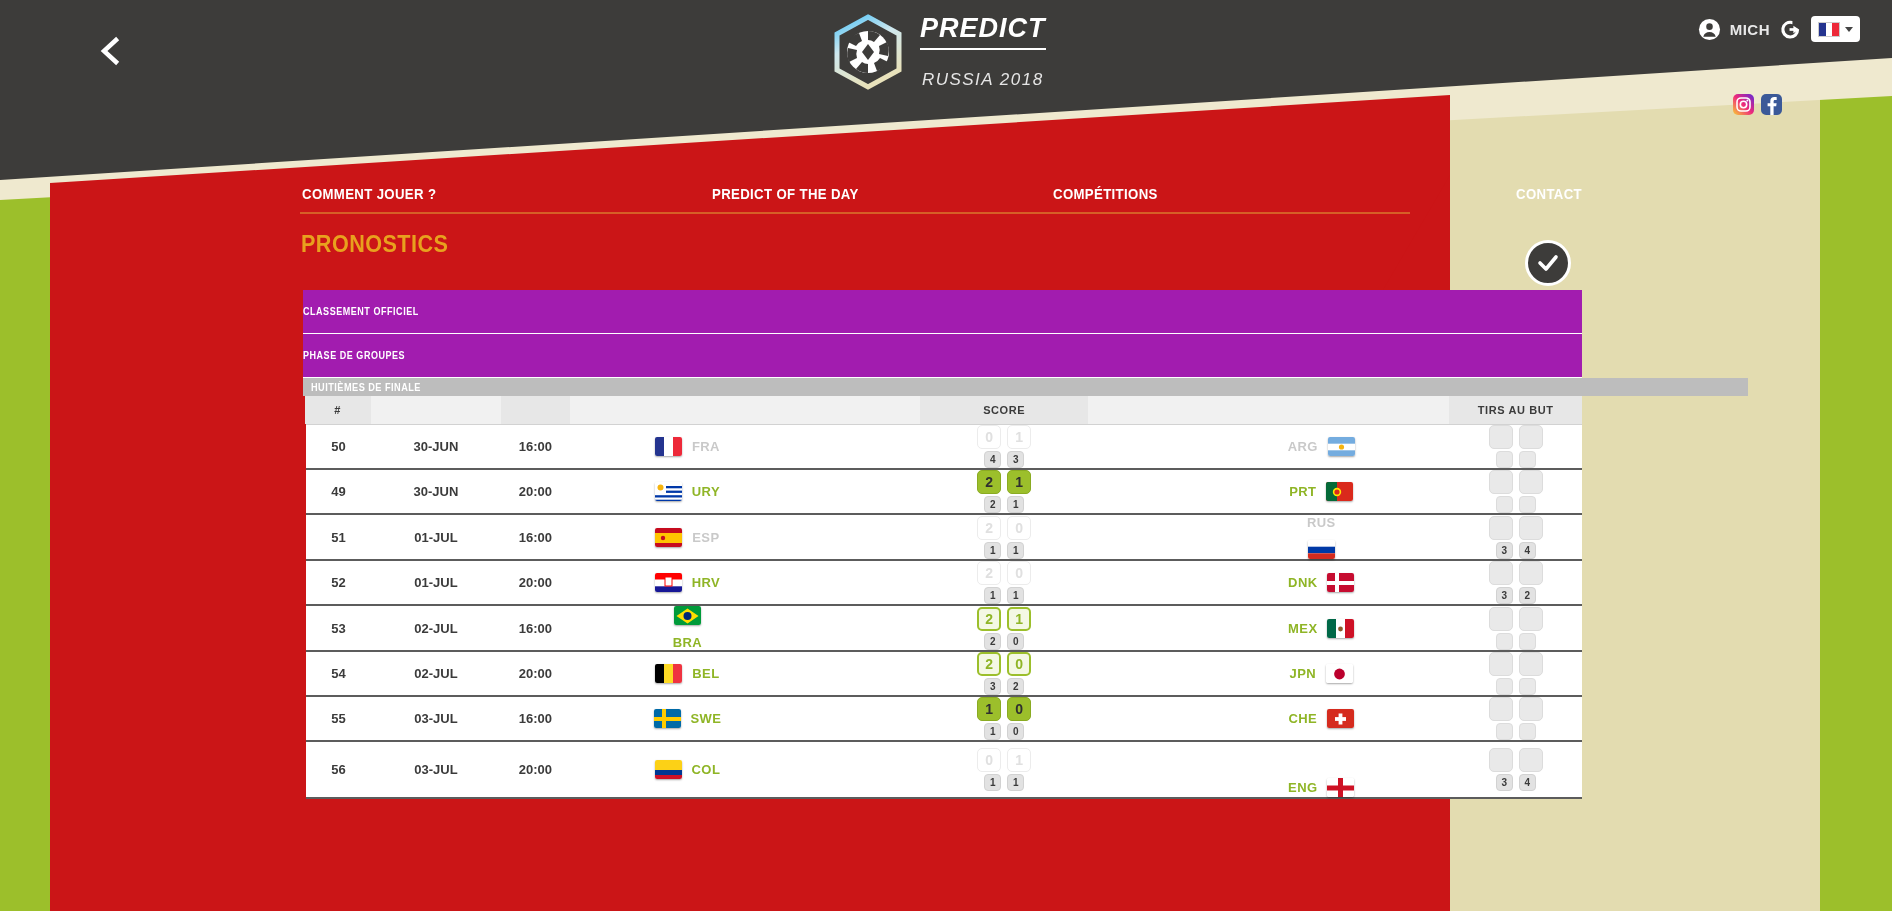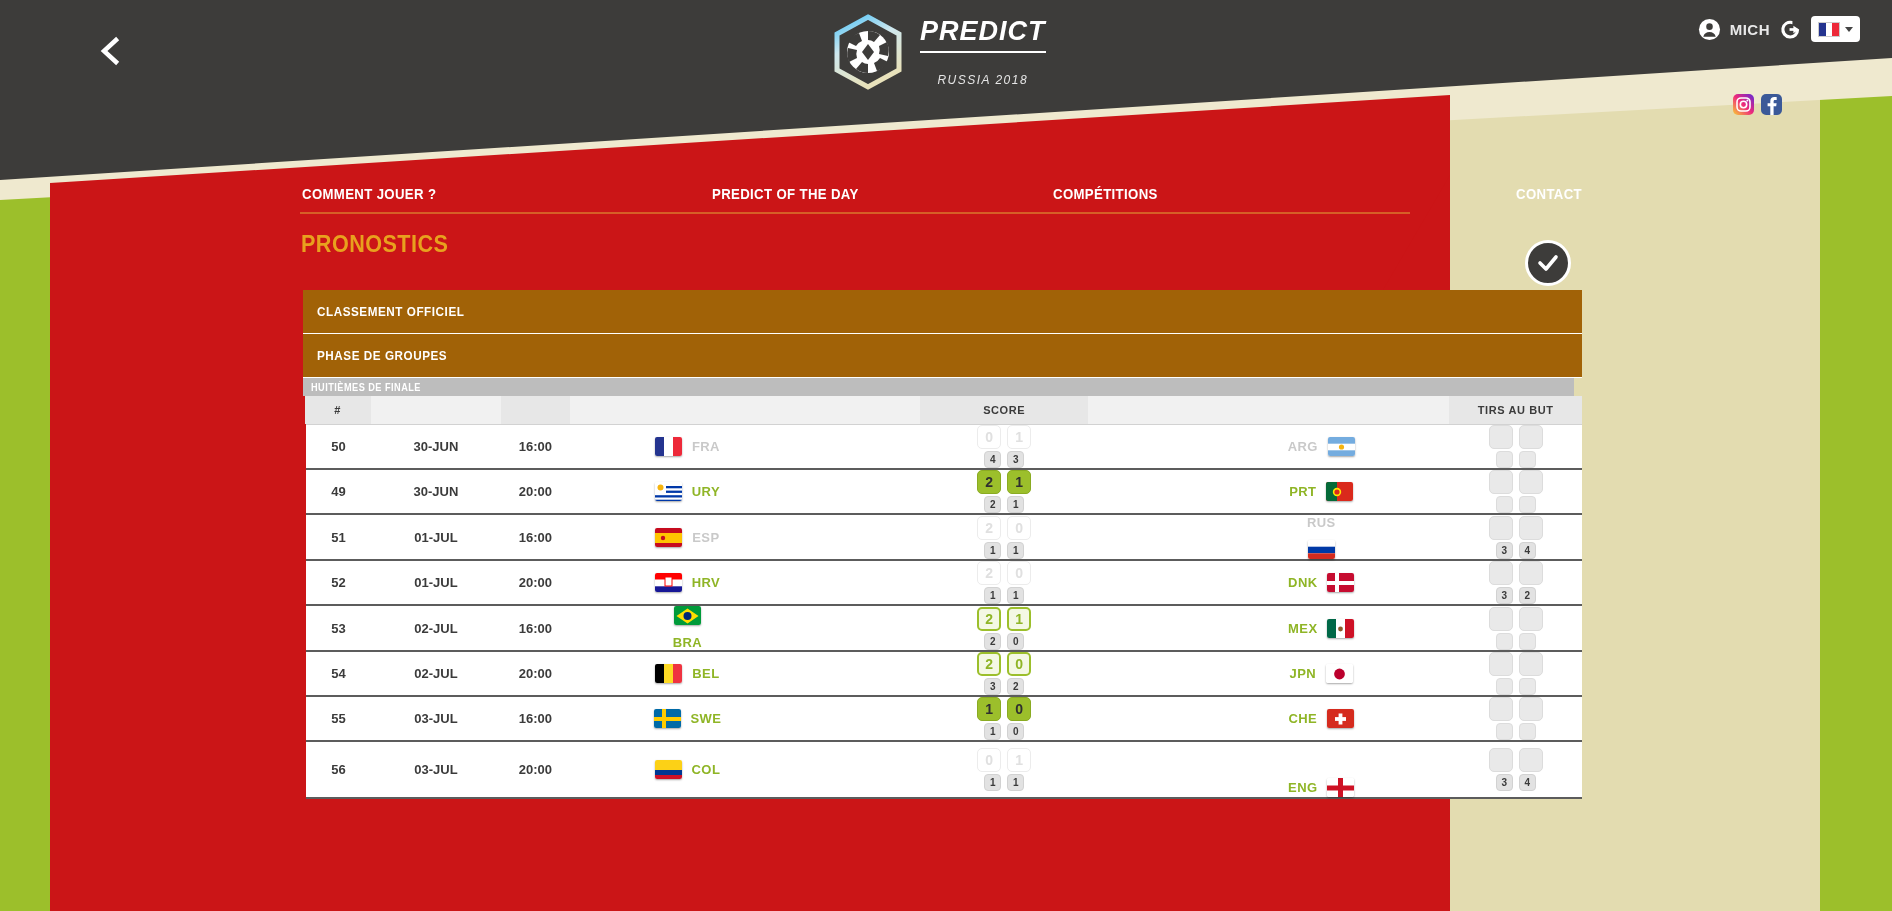--- a/index.html
+++ b/index.html
@@ -52,21 +52,21 @@
     display:flex; align-items:center; gap:14px;
   }
   .logo-hex { width:76px; height:76px; position:relative; }
   .logo-text { color:#fff; }
   .logo-title {
     font-size:27px; font-weight:bold; font-style:italic;
     letter-spacing:1px; line-height:1; color:#fff;
     border-bottom:2px solid #fff; padding-bottom:6px;
   }
   .logo-sub {
-    font-size:12px; font-style:italic; letter-spacing:1.5px;
+    font-size:17px; font-style:italic; letter-spacing:1.5px;
     color:#e6e6e6; margin-top:20px; text-align:center;
   }
 
   .user-area {
     position:absolute; right:32px; top:16px;
     display:flex; align-items:center; gap:9px;
   }
   .user-icon, .logout-icon { width:23px; height:23px; cursor:pointer; }
   .user-name {
     color:#e9e9e9; font-size:15px; font-weight:bold;
@@ -113,34 +113,34 @@
     background:#3d3c3a; border:3px solid #fff;
     display:flex; align-items:center; justify-content:center;
     cursor:pointer;
   }
 
   
   .panel {
     position:absolute; left:303px; top:290px; width:1279px;
   }
   .acc-head {
-    background:#a16207; color:#fff; height:44px;
-    display:flex; align-items:center; padding-left:14px;
-    font-size:13px; font-weight:bold; letter-spacing:.6px;
+    background:#a21caf; color:#fff; height:44px;
+    display:flex; align-items:center; 
+    font-size:10px; font-weight:bold; letter-spacing:.6px;
     border-bottom:1px solid #fff; cursor:pointer;
     transform-origin:left center;
   }
   .acc-head span { display:inline-block; transform:scaleX(.9); transform-origin:left center; }
 
   
   .sec-head {
     background:#bdbdbd; color:#fff; height:18px;
     display:flex; align-items:center; padding-left:8px;
     font-size:10px; font-weight:bold; letter-spacing:.5px;
-    width:1271px;
+    width:1445px;
   }
   .sec-head span { display:inline-block; transform:scaleX(.92); transform-origin:left center; }
 
   table.matches { width:1279px; border-collapse:collapse; table-layout:fixed; }
   table.matches thead th {
     background:#f1f1f1; height:28px; font-size:11px; color:#3b3b3b;
     font-weight:bold; letter-spacing:.6px; border-bottom:1px solid #d2d2d2;
   }
   table.matches thead th.shade { background:#e7e7e7; }
   table.matches td {

